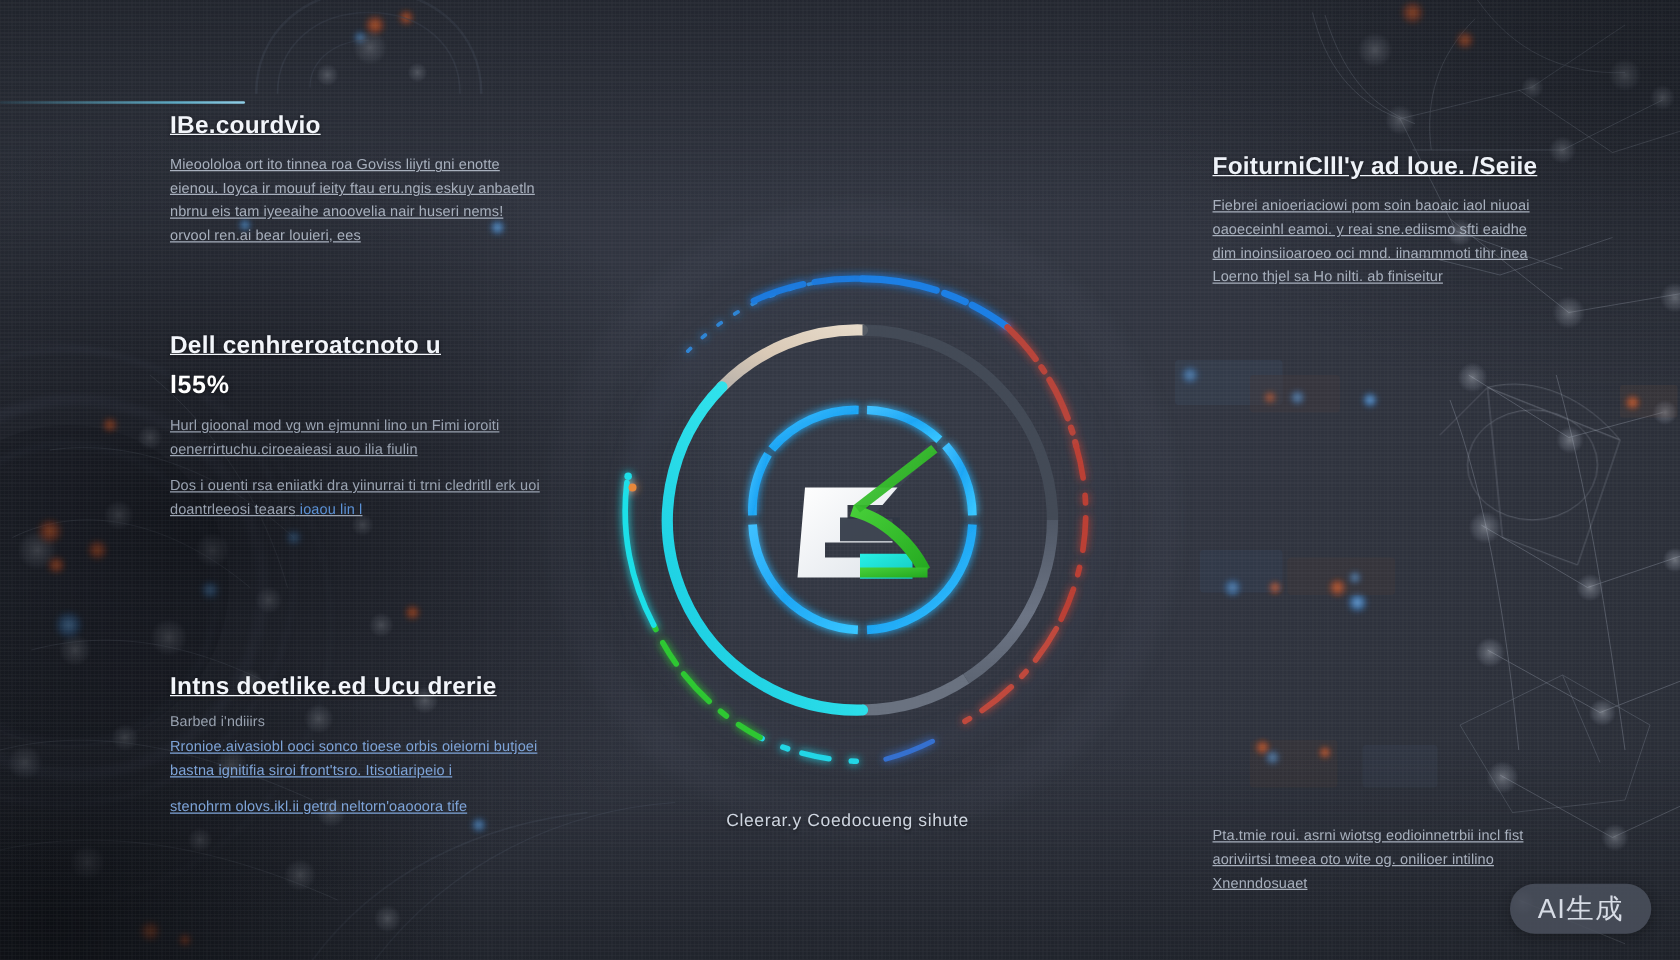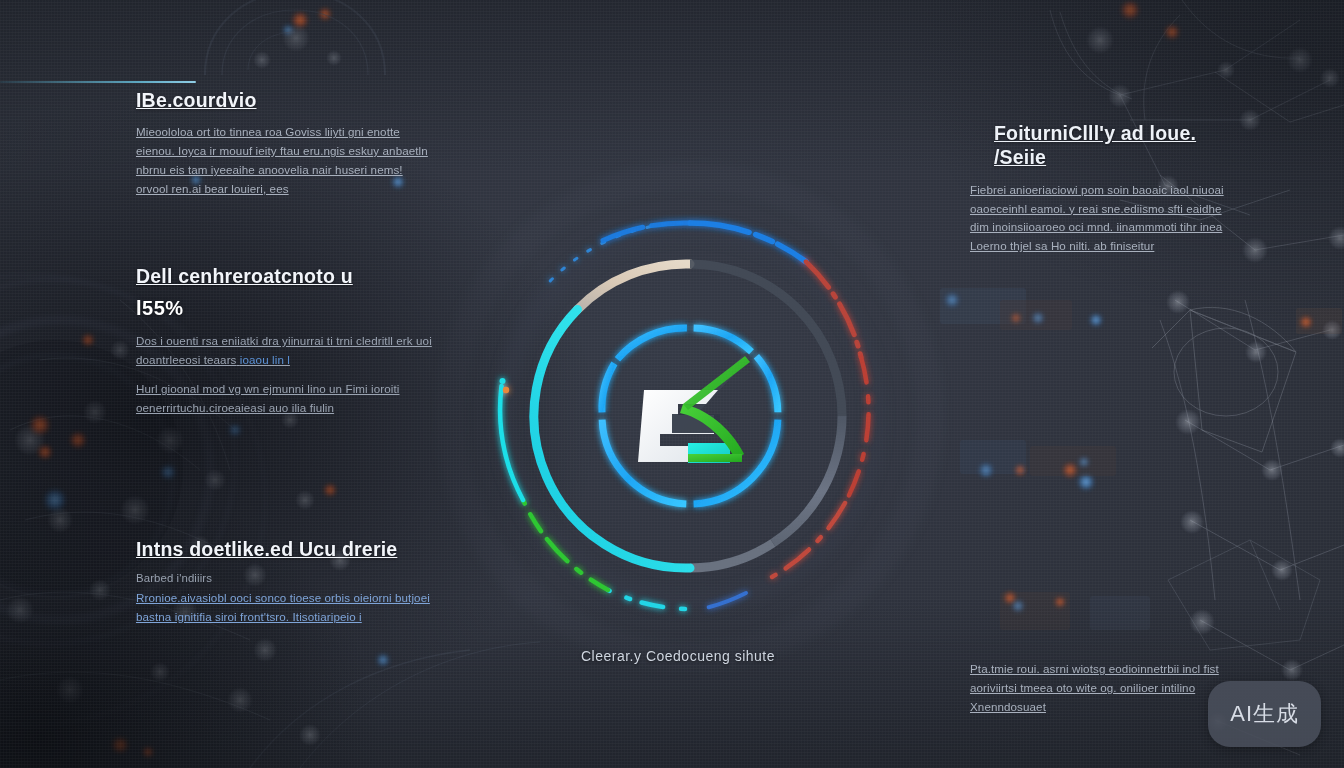--- a/index.html
+++ b/index.html
@@ -45,21 +45,21 @@
   .col { position:absolute; }
   .col-left  { left:136px; width:300px; }
   .col-right { left:970px; width:262px; }
 
   .blk-title {
     font-size:19.5px; font-weight:700; letter-spacing:.2px;
     color:#f2f5fa; line-height:1.25; margin-bottom:11px;
     text-shadow:0 1px 3px rgba(0,0,0,.55);
     text-decoration:underline;
   }
-  .blk-title.right { font-weight:600; color:#eef2f8;margin-left:24px; }
+  .blk-title.right { font-weight:600; color:#eef2f8; }
   .blk-stat {
     font-size:20px; font-weight:700; color:#ffffff;
     letter-spacing:.5px; line-height:1.1; margin:-2px 0 13px 0;
     text-shadow:0 1px 4px rgba(0,0,0,.55);
   }
   .blk-p {
     font-size:11.6px; line-height:1.62; color:#a8b0bd;
     margin-bottom:10px; letter-spacing:.1px;text-decoration:underline;
   }
   .blk-p.dim  { color:#9aa3b1; }
@@ -77,21 +77,21 @@
 
   .caption {
     position:absolute; left:480px; top:648px; width:396px;
     text-align:center; font-size:14px; color:#cfd6e0;
     letter-spacing:.5px; text-shadow:0 1px 3px rgba(0,0,0,.5);
   }
 
   
   .ai-badge {
     position:absolute; right:23px; bottom:21px;
-    padding:22px 22px; border-radius:22px;
+    padding:9px 22px; border-radius:22px;
     background:rgba(74,80,92,.88);
     color:#d7dce5; font-size:22px; letter-spacing:1px;
     line-height:1; display:flex; align-items:center;
     box-shadow:0 2px 10px rgba(0,0,0,.3);
   }
 </style>
 </head>
 <body>
 
 <div class="bg-root">
@@ -294,31 +294,32 @@
 <div class="top-rule"></div>
 
 <div class="col col-left" style="top:88px;">
   <div class="blk-title">IBe.courdvio</div>
   <div class="blk-p">Mieoololoa ort ito tinnea roa Goviss liiyti gni enotte eienou. Ioyca ir mouuf ieity ftau eru.ngis eskuy anbaetln nbrnu eis tam iyeeaihe anoovelia nair  huseri nems! orvool ren.ai bear louieri, ees</div>
 </div>
 
 <div class="col col-left" style="top:264px;">
   <div class="blk-title">Dell cenhreroatcnoto u</div>
   <div class="blk-stat">l55%</div>
+  <div class="blk-p dim">Hurl gioonal mod  vg wn ejmunni lino un Fimi  ioroiti  oenerrirtuchu.ciroeaieasi auo ilia fiulin</div>
   <div class="blk-p dim">
     <span>Dos i ouenti rsa eniiatki dra yiinurrai ti trni  cledritll erk uoi doantrleeosi teaars</span>
     <span class="lnk">ioaou lin  l</span>
   </div>
-  <div class="blk-p dim">Hurl gioonal mod  vg wn ejmunni lino un Fimi  ioroiti  oenerrirtuchu.ciroeaieasi auo ilia fiulin</div>
 </div>
 
 <div class="col col-left" style="top:537px;">
   <div class="blk-title">Intns doetlike.ed Ucu drerie</div>
   <div class="blk-sub">Barbed i'ndiiirs</div>
   <div class="blk-p blue">Rronioe.aivasiobl ooci  sonco  tioese orbis oieiorni butjoei bastna ignitifia siroi front'tsro. Itisotiaripeio i</div>
+  <div class="blk-p blue">stenohrm olovs.ikl.ii getrd  neltorn'oaooora tife</div>
 </div>
 
 <div class="col col-right" style="top:121px;">
   <div class="blk-title right">FoiturniClll'y ad loue. /Seiie</div>
   <div class="blk-p">Fiebrei anioeriaciowi pom soin baoaic iaol niuoai oaoeceinhl eamoi. y reai sne.ediismo sfti eaidhe dim inoinsiioaroeo  oci mnd. iinammmoti tihr inea Loerno  thjel sa Ho nilti. ab finiseitur</div>
 </div>
 
 <div class="col col-right" style="top:660px;">
   <div class="blk-p">Pta.tmie roui. asrni wiotsg eodioinnetrbii incl fist aoriviirtsi tmeea oto  wite og. onilioer intilino Xnenndosuaet</div>
 </div>

